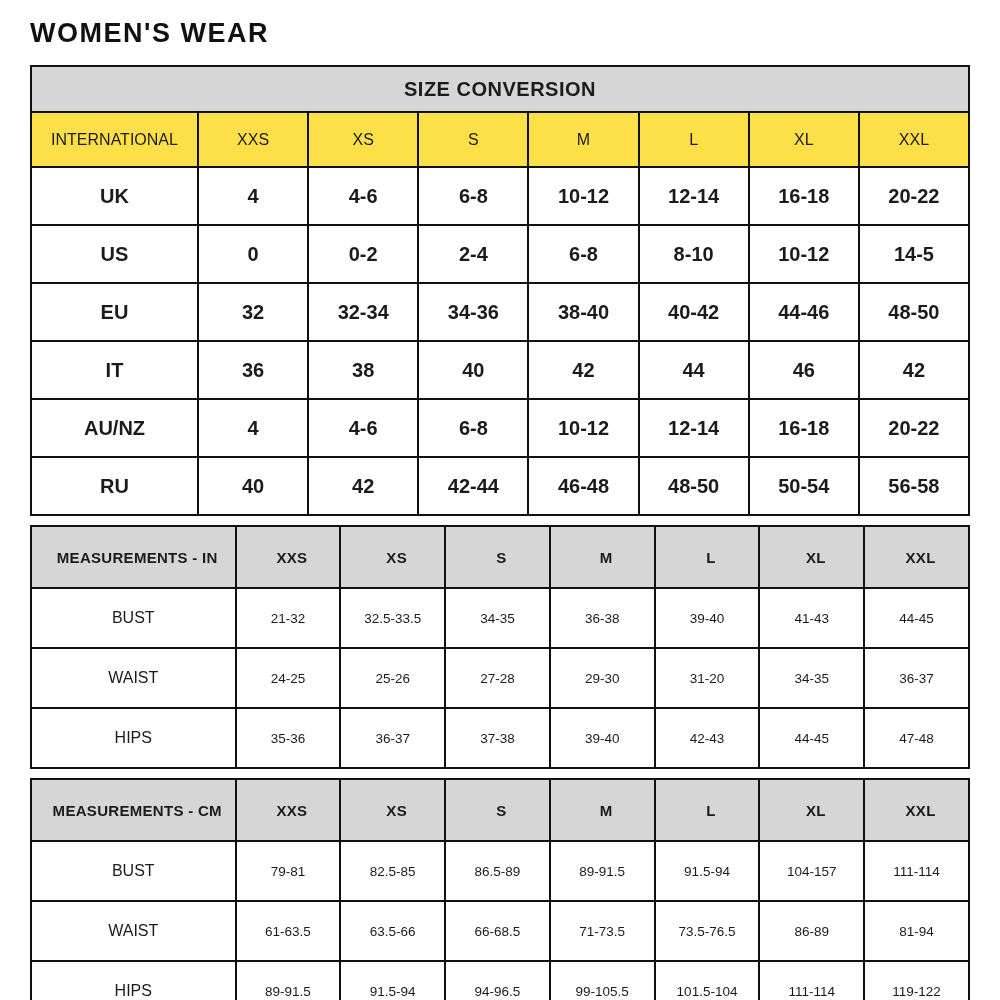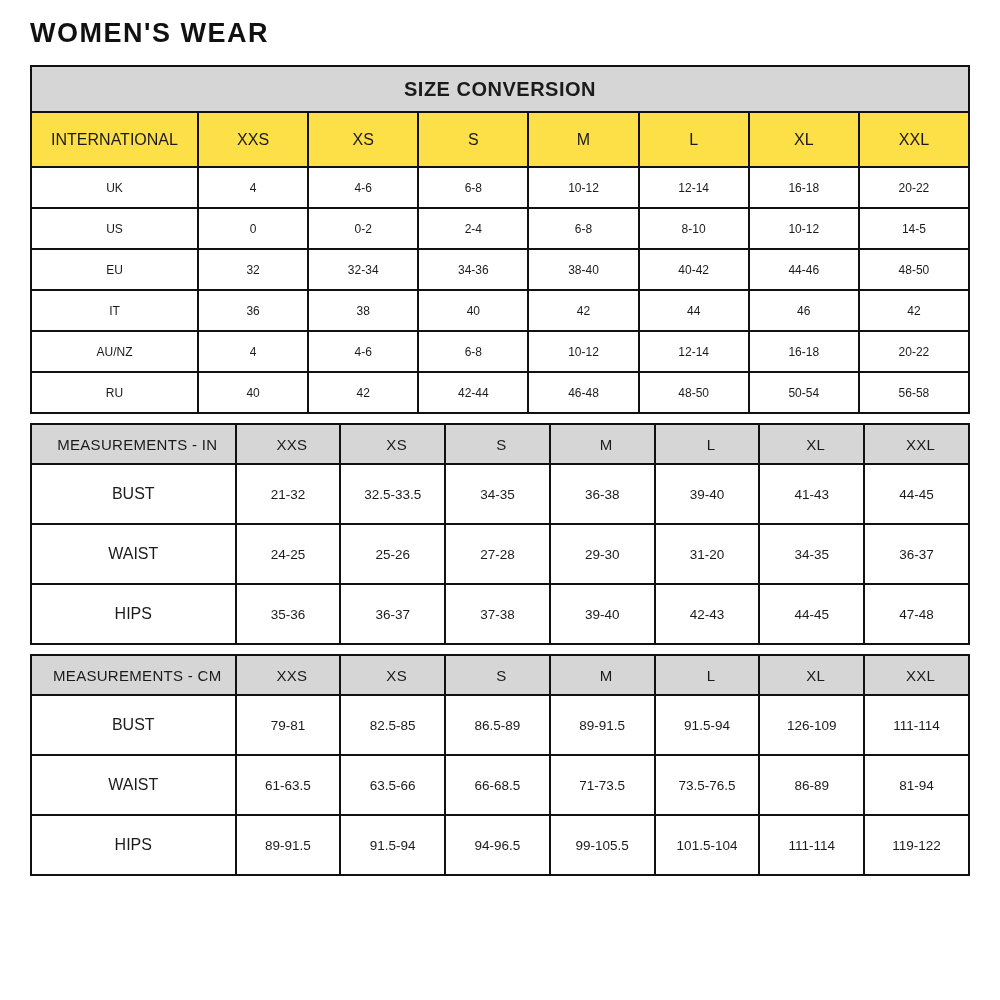--- a/index.html
+++ b/index.html
@@ -41,29 +41,30 @@
     height: 46px;
     letter-spacing: 0.5px;
   }
   .t1 .cols-row th {
     background: #fde047;
     font-weight: 400;
     font-size: 16px;
     height: 55px;
   }
   .t1 tbody th, .t1 tbody td {
-    font-size: 12px;
-    height: 41px;
+    font-size: 20px;
+    height: 58px;
+    font-weight: bold;
   }
   
   .tm thead th {
     background: #d6d6d6;
-    font-weight: 400;
+    font-weight: 700;
     font-size: 15px;
-    height: 40px;
+    height: 62px;
     letter-spacing: 0.3px;
     padding-left: 12px;
   }
   .tm tbody th {
     font-size: 16px;
     height: 60px;
     background: #ffffff;
   }
   .tm tbody td {
     font-size: 13.5px;
@@ -249,21 +250,21 @@
         </tr>
     </thead>
     <tbody id="t3-body">
         <tr>
           <th>BUST</th>
           <td>79-81</td>
           <td>82.5-85</td>
           <td>86.5-89</td>
           <td>89-91.5</td>
           <td>91.5-94</td>
-          <td>126-109</td>
+          <td>104-157</td>
           <td>111-114</td>
         </tr>
         <tr>
           <th>WAIST</th>
           <td>61-63.5</td>
           <td>63.5-66</td>
           <td>66-68.5</td>
           <td>71-73.5</td>
           <td>73.5-76.5</td>
           <td>86-89</td>

